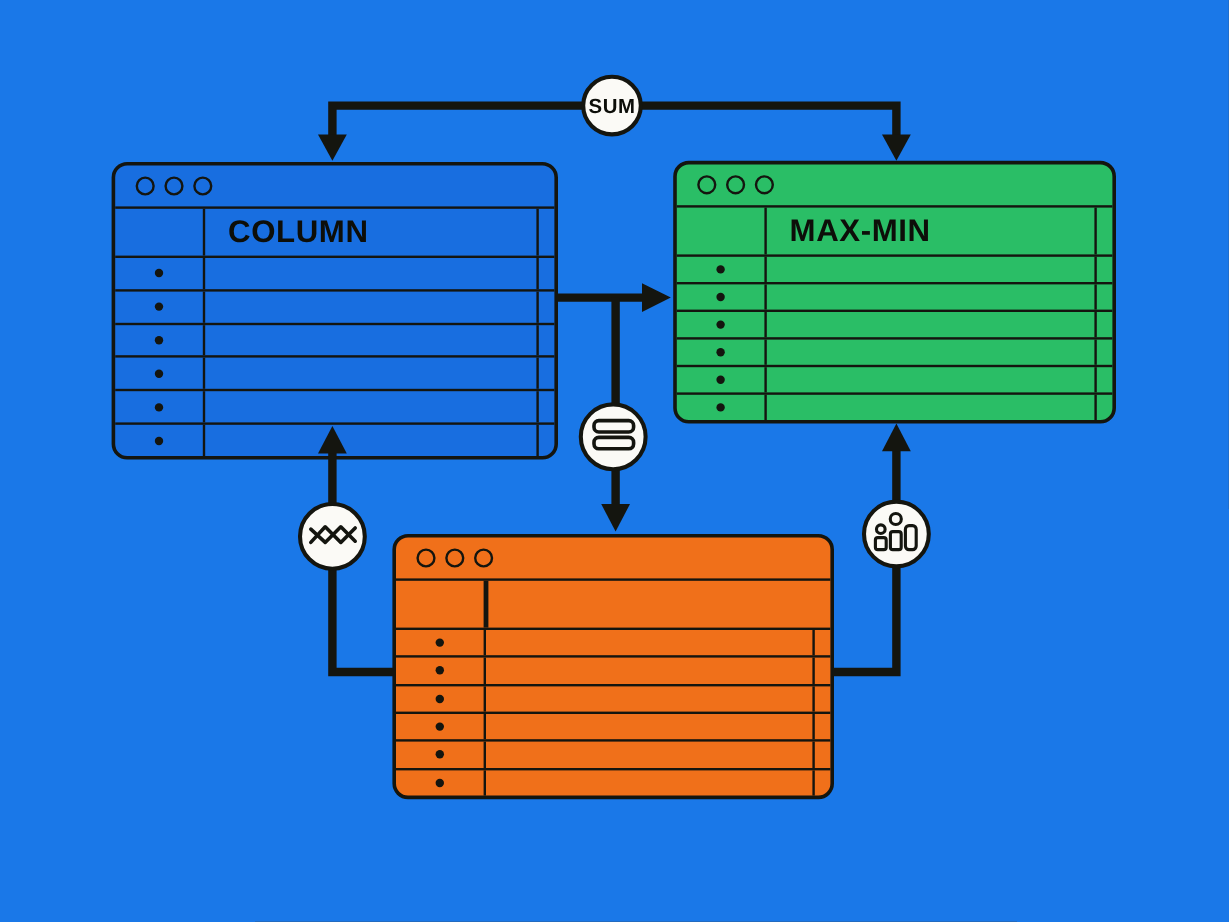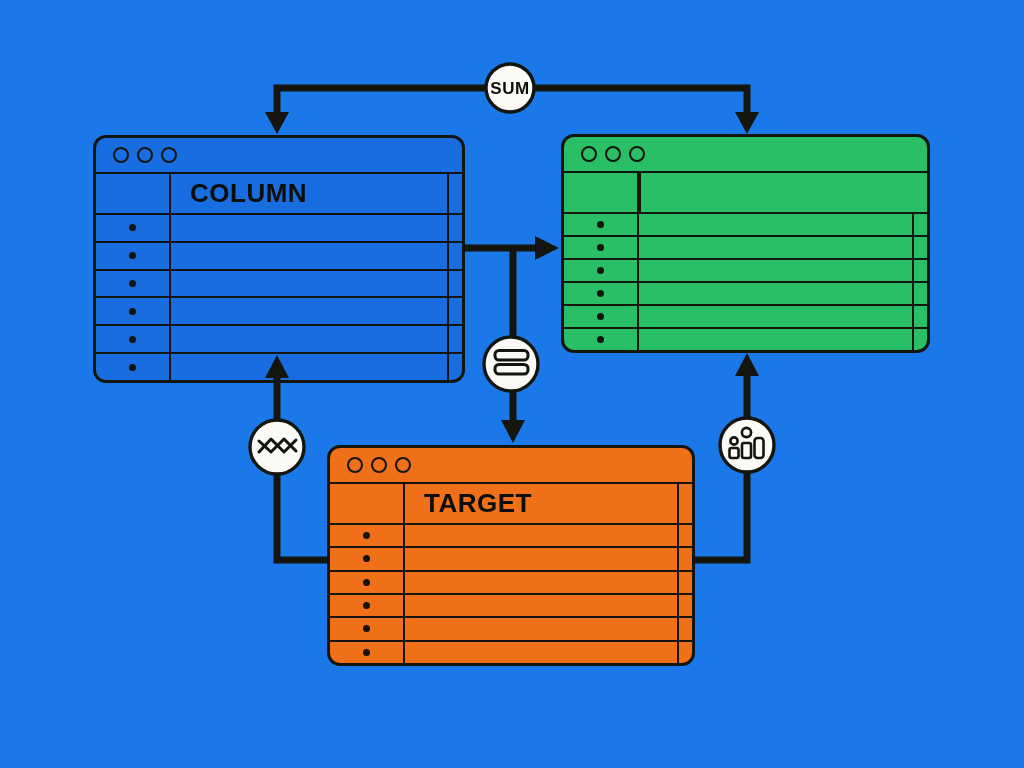--- a/index.html
+++ b/index.html
@@ -157,20 +157,23 @@
 
   <div class="window w-green" id="win-maxmin">
     <div class="titlebar">
       <span class="tl-dot"></span>
       <span class="tl-dot"></span>
       <span class="tl-dot"></span>
     </div>
     <div class="tbl">
       <div class="trow head">
         <div class="c-left"></div>
+        <div class="c-mid">
+          <span class="win-title">MAX-MIN</span>
+        </div>
         <div class="c-right"></div>
       </div>
       <div class="rows" style="display:contents">
         <div class="trow">
           <div class="c-left">
               <span class="bullet"></span>
             </div>
           <div class="c-mid"></div>
           <div class="c-right"></div>
         </div>
@@ -210,23 +213,20 @@
 
   <div class="window w-orange" id="win-target">
     <div class="titlebar">
       <span class="tl-dot"></span>
       <span class="tl-dot"></span>
       <span class="tl-dot"></span>
     </div>
     <div class="tbl">
       <div class="trow head">
         <div class="c-left"></div>
-        <div class="c-mid">
-          <span class="win-title">TARGET</span>
-        </div>
         <div class="c-right"></div>
       </div>
       <div class="rows" style="display:contents">
         <div class="trow">
           <div class="c-left">
               <span class="bullet"></span>
             </div>
           <div class="c-mid"></div>
           <div class="c-right"></div>
         </div>

